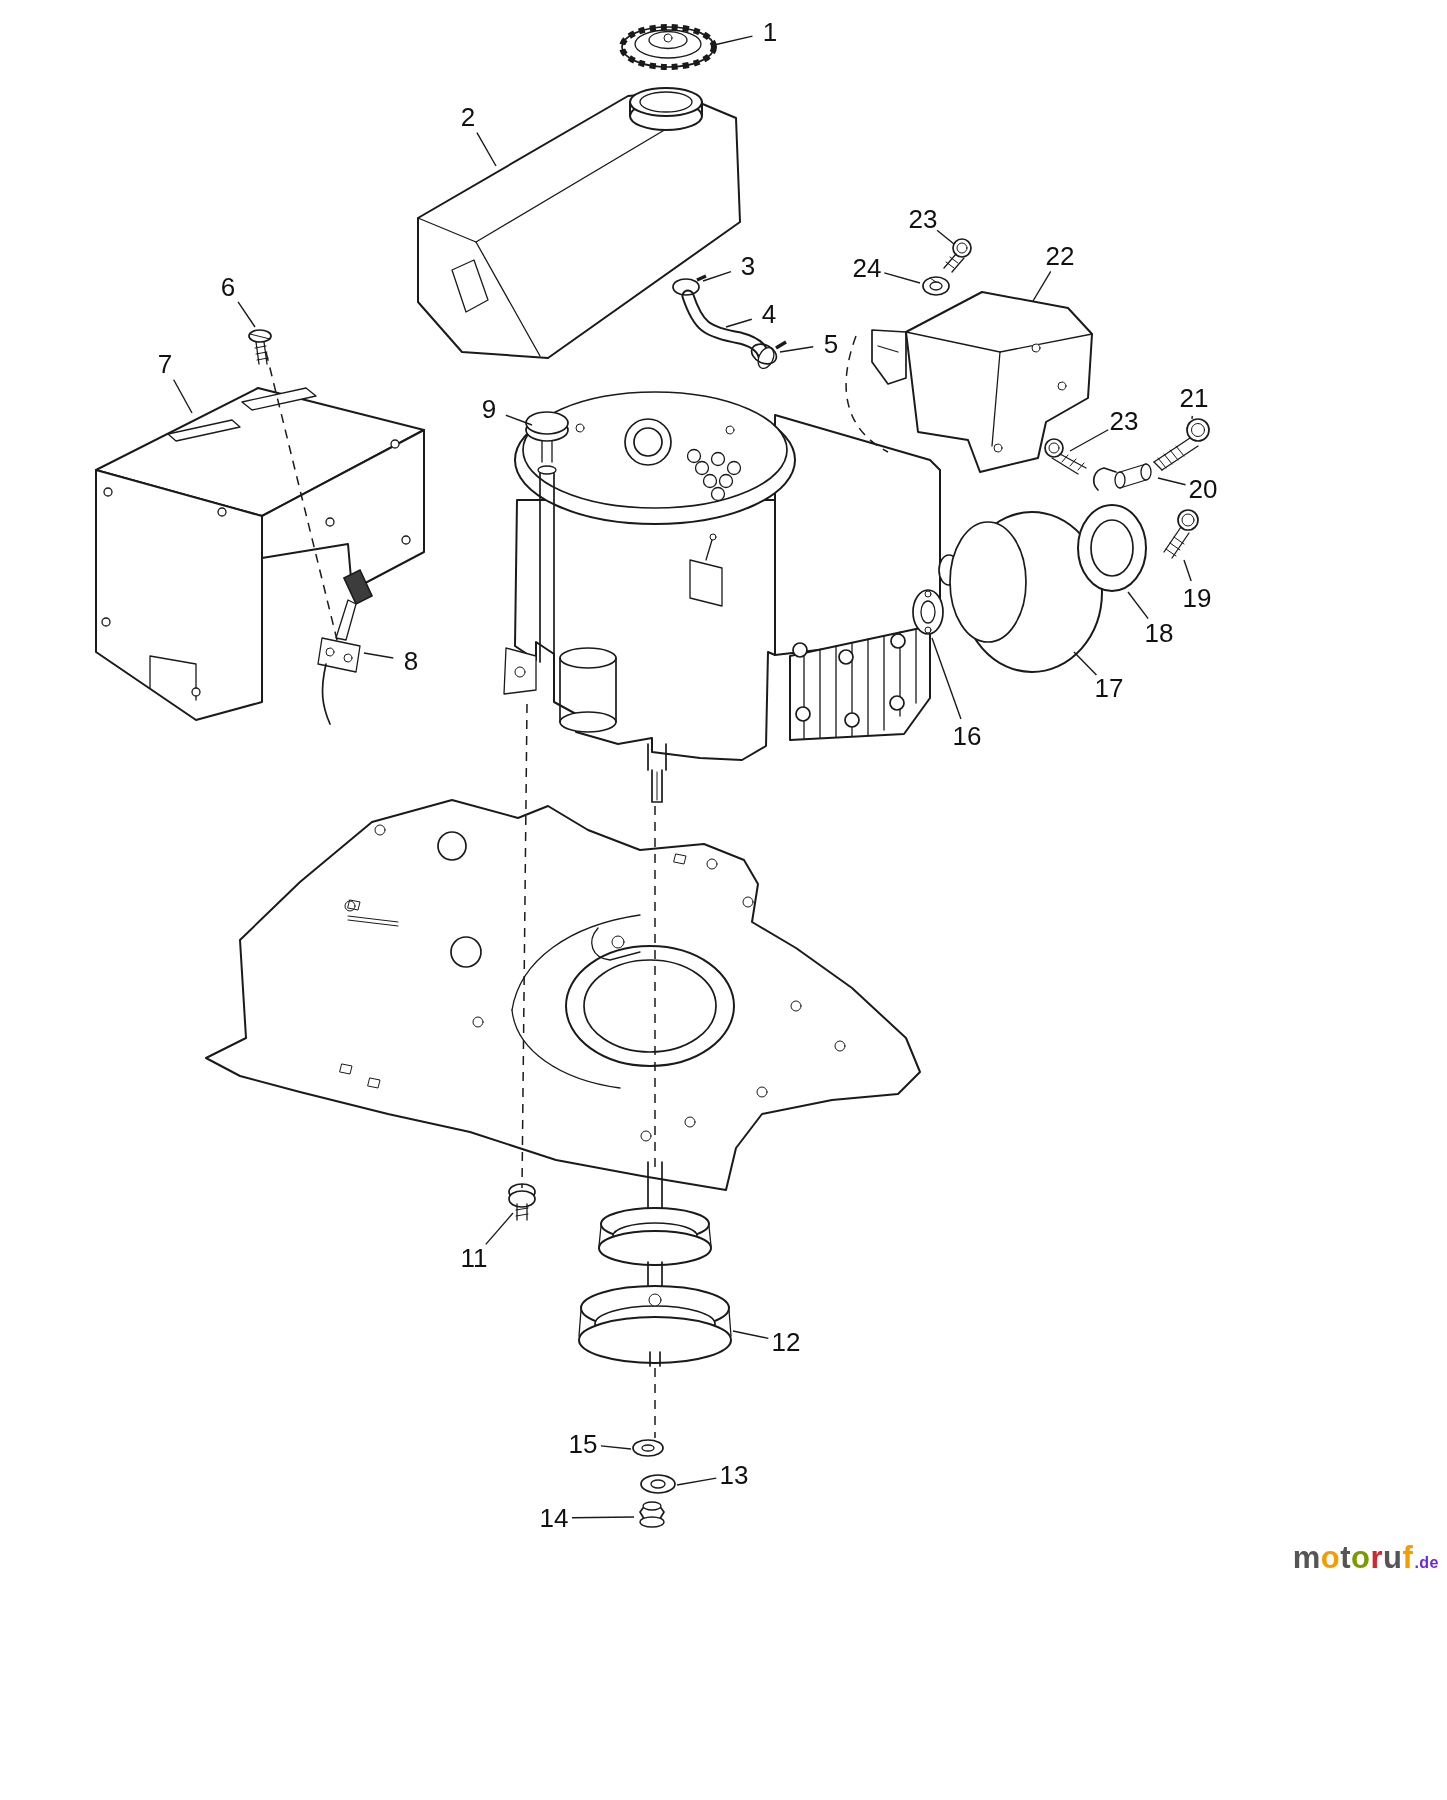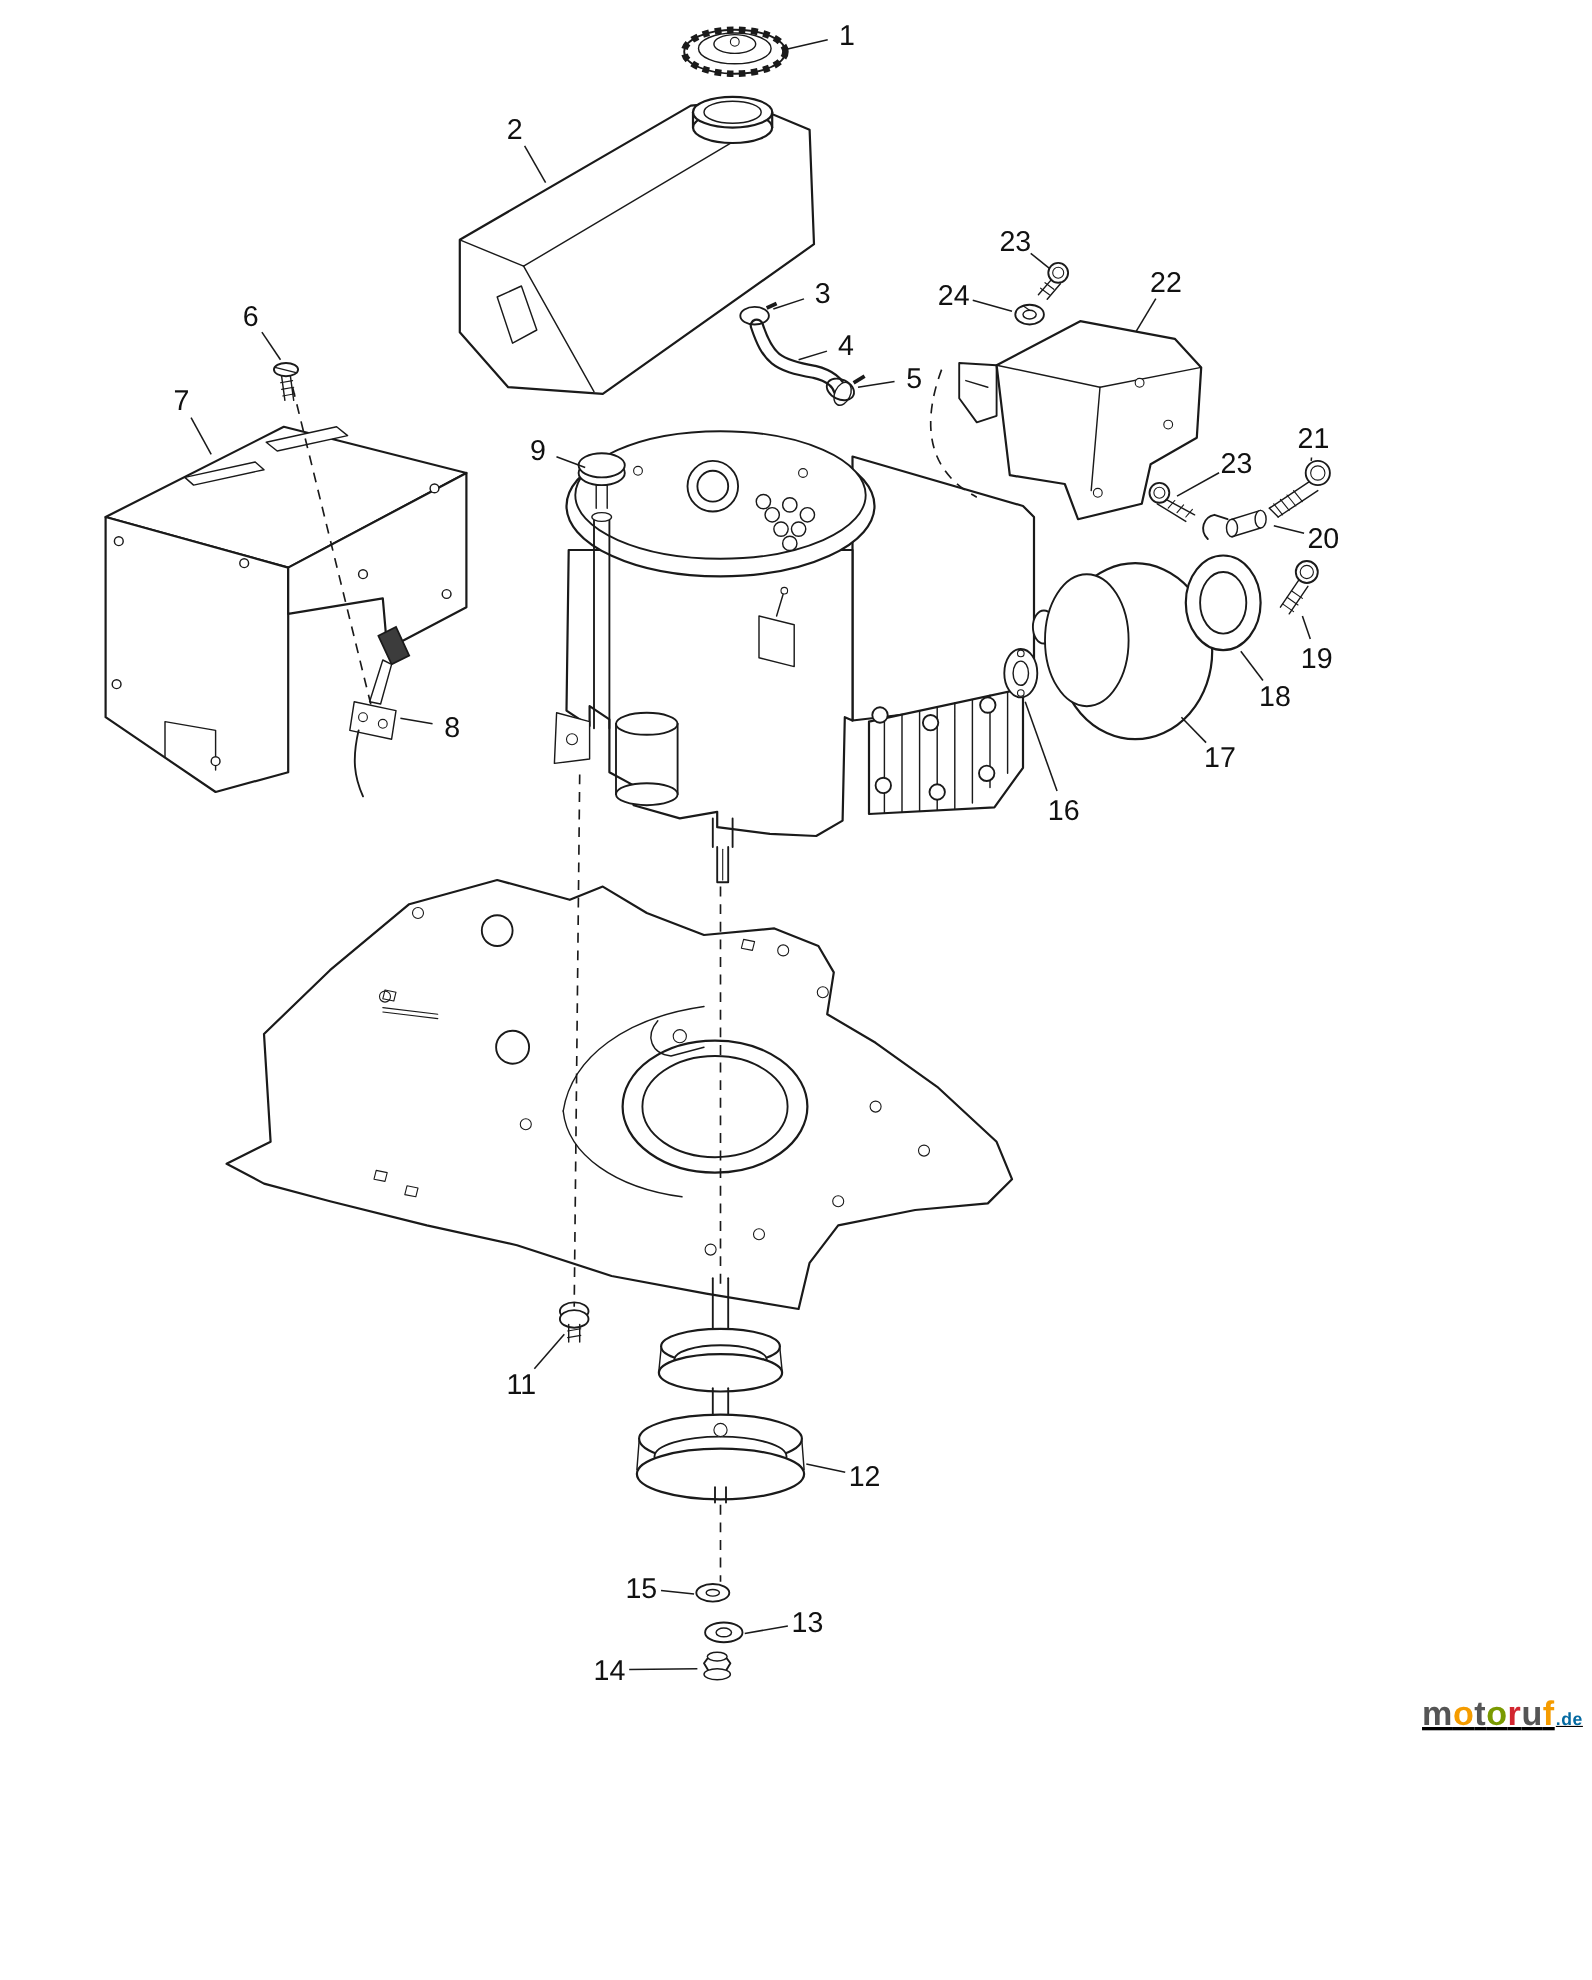--- a/index.html
+++ b/index.html
@@ -13,21 +13,21 @@
   .ln{stroke:#1a1a1a;fill:none;stroke-width:2;stroke-linejoin:round;stroke-linecap:round;}
   .lnf{stroke:#1a1a1a;fill:#ffffff;stroke-width:2;stroke-linejoin:round;stroke-linecap:round;}
   .thin{stroke-width:1.3;}
   .med{stroke-width:1.7;}
   .hair{stroke-width:1;}
   .dash{stroke:#1a1a1a;fill:none;stroke-width:1.5;stroke-dasharray:9 7;}
   text.callout{font-family:"Liberation Sans",sans-serif;font-size:26px;fill:#111111;}
   .leader{stroke:#1a1a1a;stroke-width:1.4;fill:none;}
   #watermark{
     position:absolute;top:1540px;right:8px;display:flex;align-items:baseline;
-    font-weight:bold;font-size:31px;letter-spacing:.5px;user-select:none;text-decoration:underline;
+    font-weight:bold;font-size:31px;letter-spacing:.5px;user-select:none;
   }
   #watermark .suffix{font-size:16px;font-weight:bold;margin-left:1px;}
 </style>
 </head>
 <body>
 
 <div class="stage">
 <svg id="art" width="1447" height="1800" viewBox="0 0 1447 1800">
 
   <g>
@@ -360,15 +360,15 @@
         <text x="923" y="219" text-anchor="middle" dominant-baseline="central" class="callout">23</text>
         <line x1="884.3197088248386" y1="272.9018043843883" x2="920" y2="283" class="leader"></line>
         <text x="867" y="268" text-anchor="middle" dominant-baseline="central" class="callout">24</text>
         <line x1="1108.2651690298123" y1="429.74157276121537" x2="1070" y2="451" class="leader"></line>
         <text x="1124" y="421" text-anchor="middle" dominant-baseline="central" class="callout">23</text>
       </g>
 </svg>
 
 <div id="watermark">
   <span id="wm-letters"><span style="color: rgb(85, 85, 85);">m</span><span style="color: rgb(245, 156, 0);">o</span><span style="color: rgb(85, 85, 85);">t</span><span style="color: rgb(122, 154, 1);">o</span><span style="color: rgb(210, 38, 48);">r</span><span style="color: rgb(85, 85, 85);">u</span><span style="color: rgb(245, 156, 0);">f</span></span>
-      <span class="suffix" style="color: #0369a1;">.de</span>
+      <span class="suffix" style="color: #6d28d9;">.de</span>
 </div>
 </div>
 
 </body></html>

